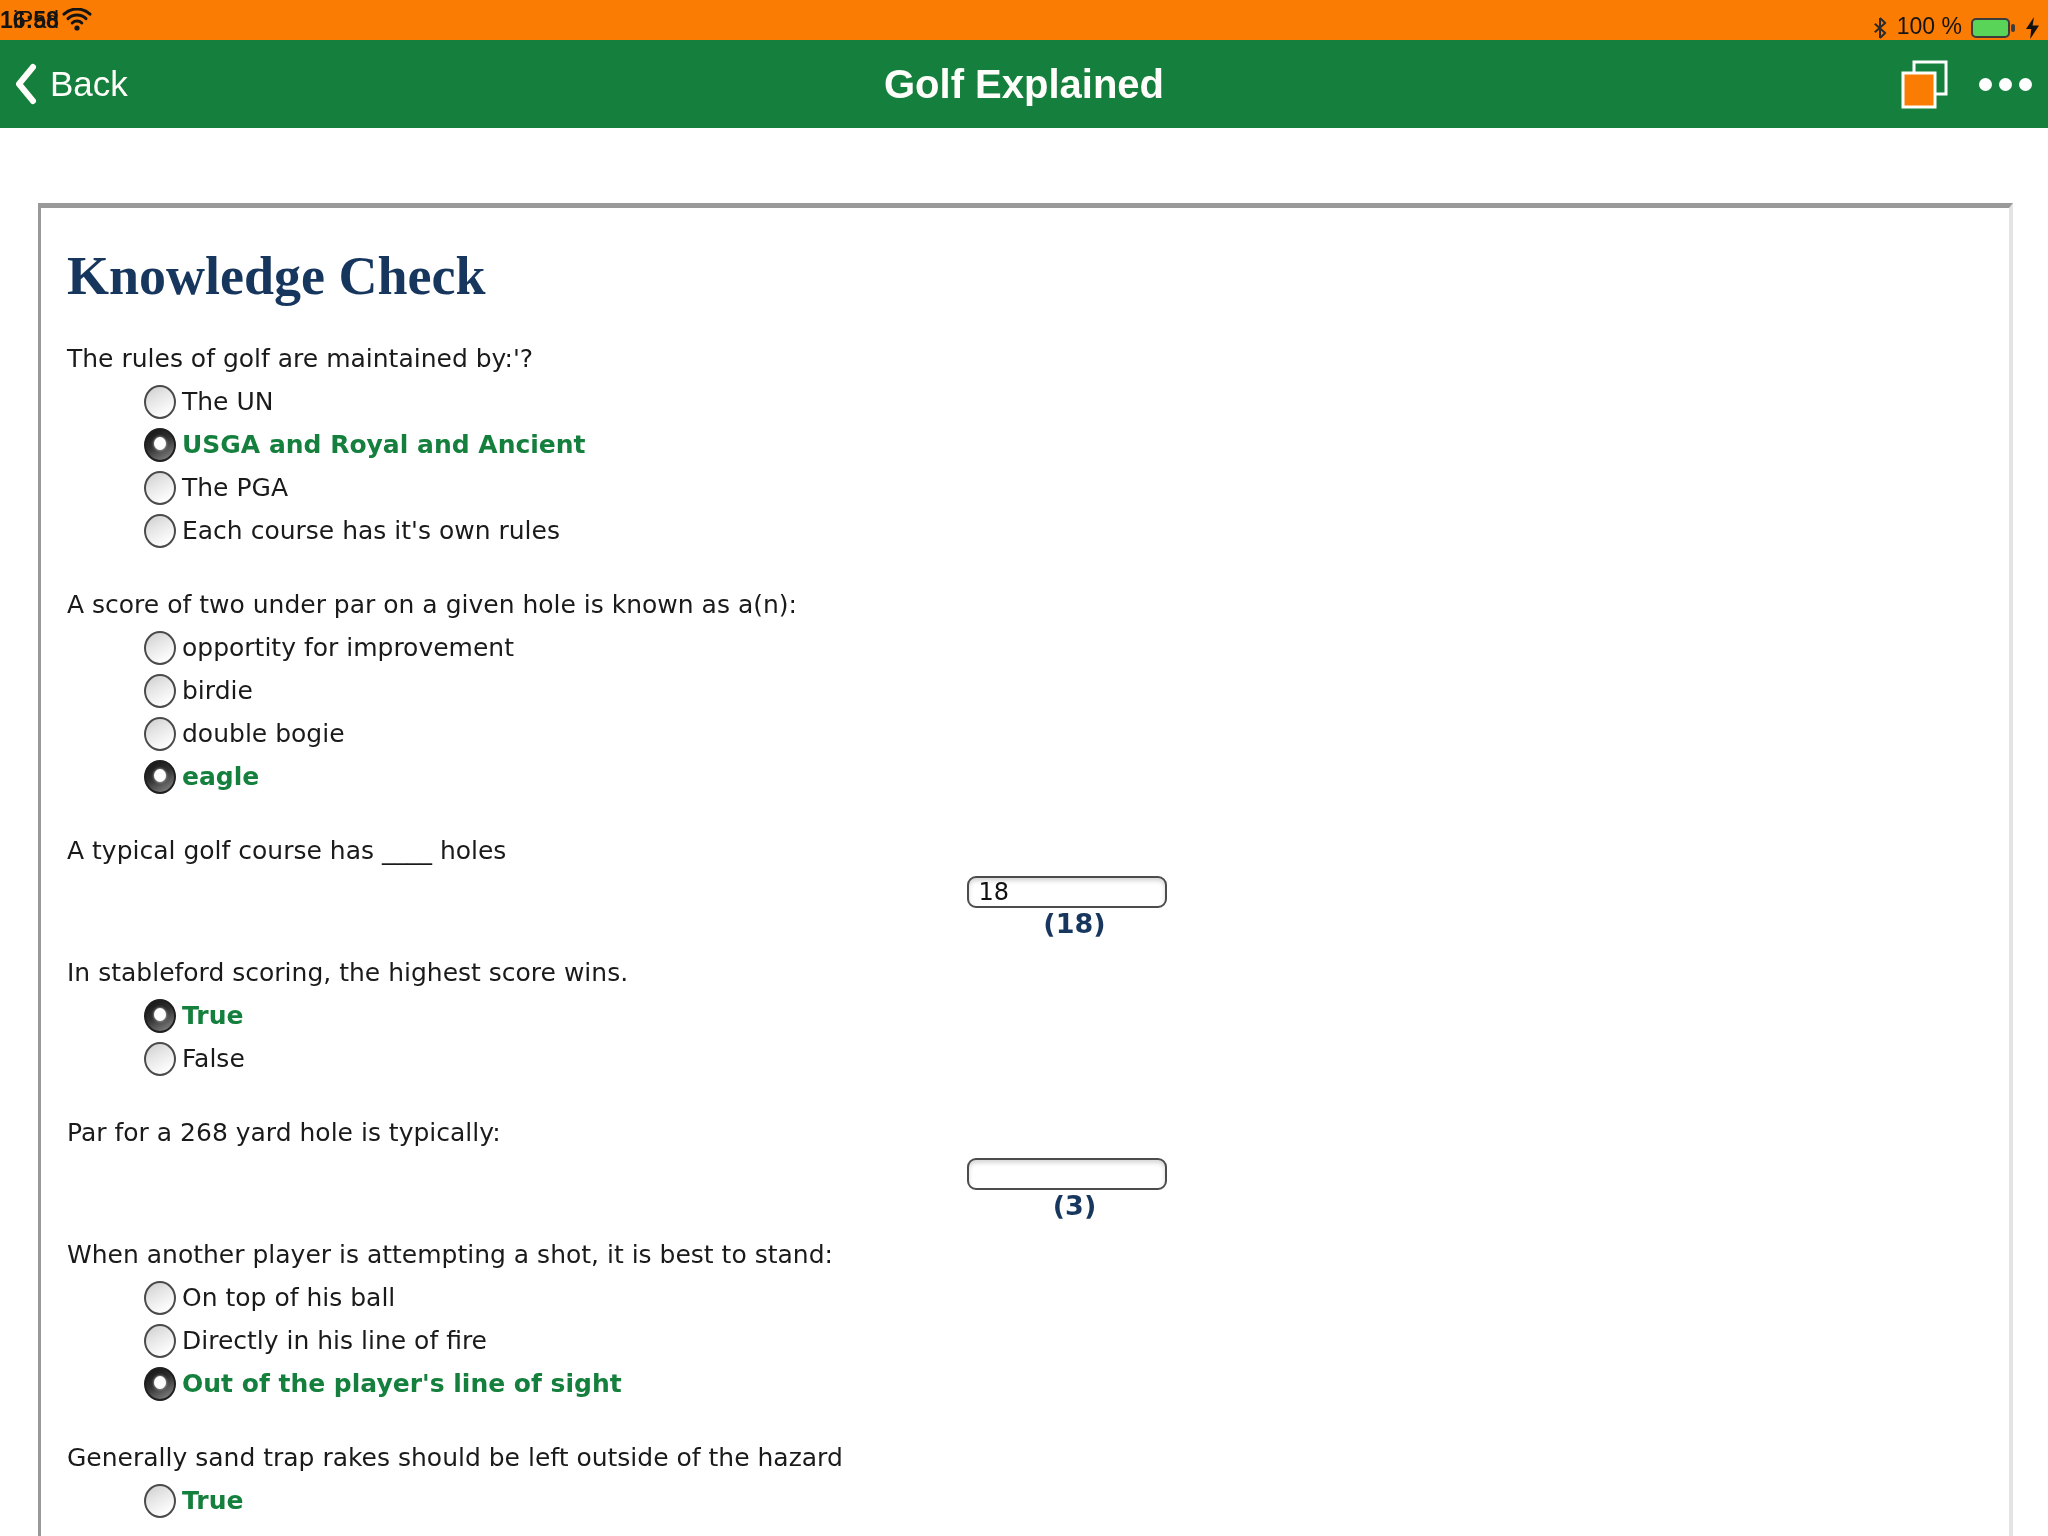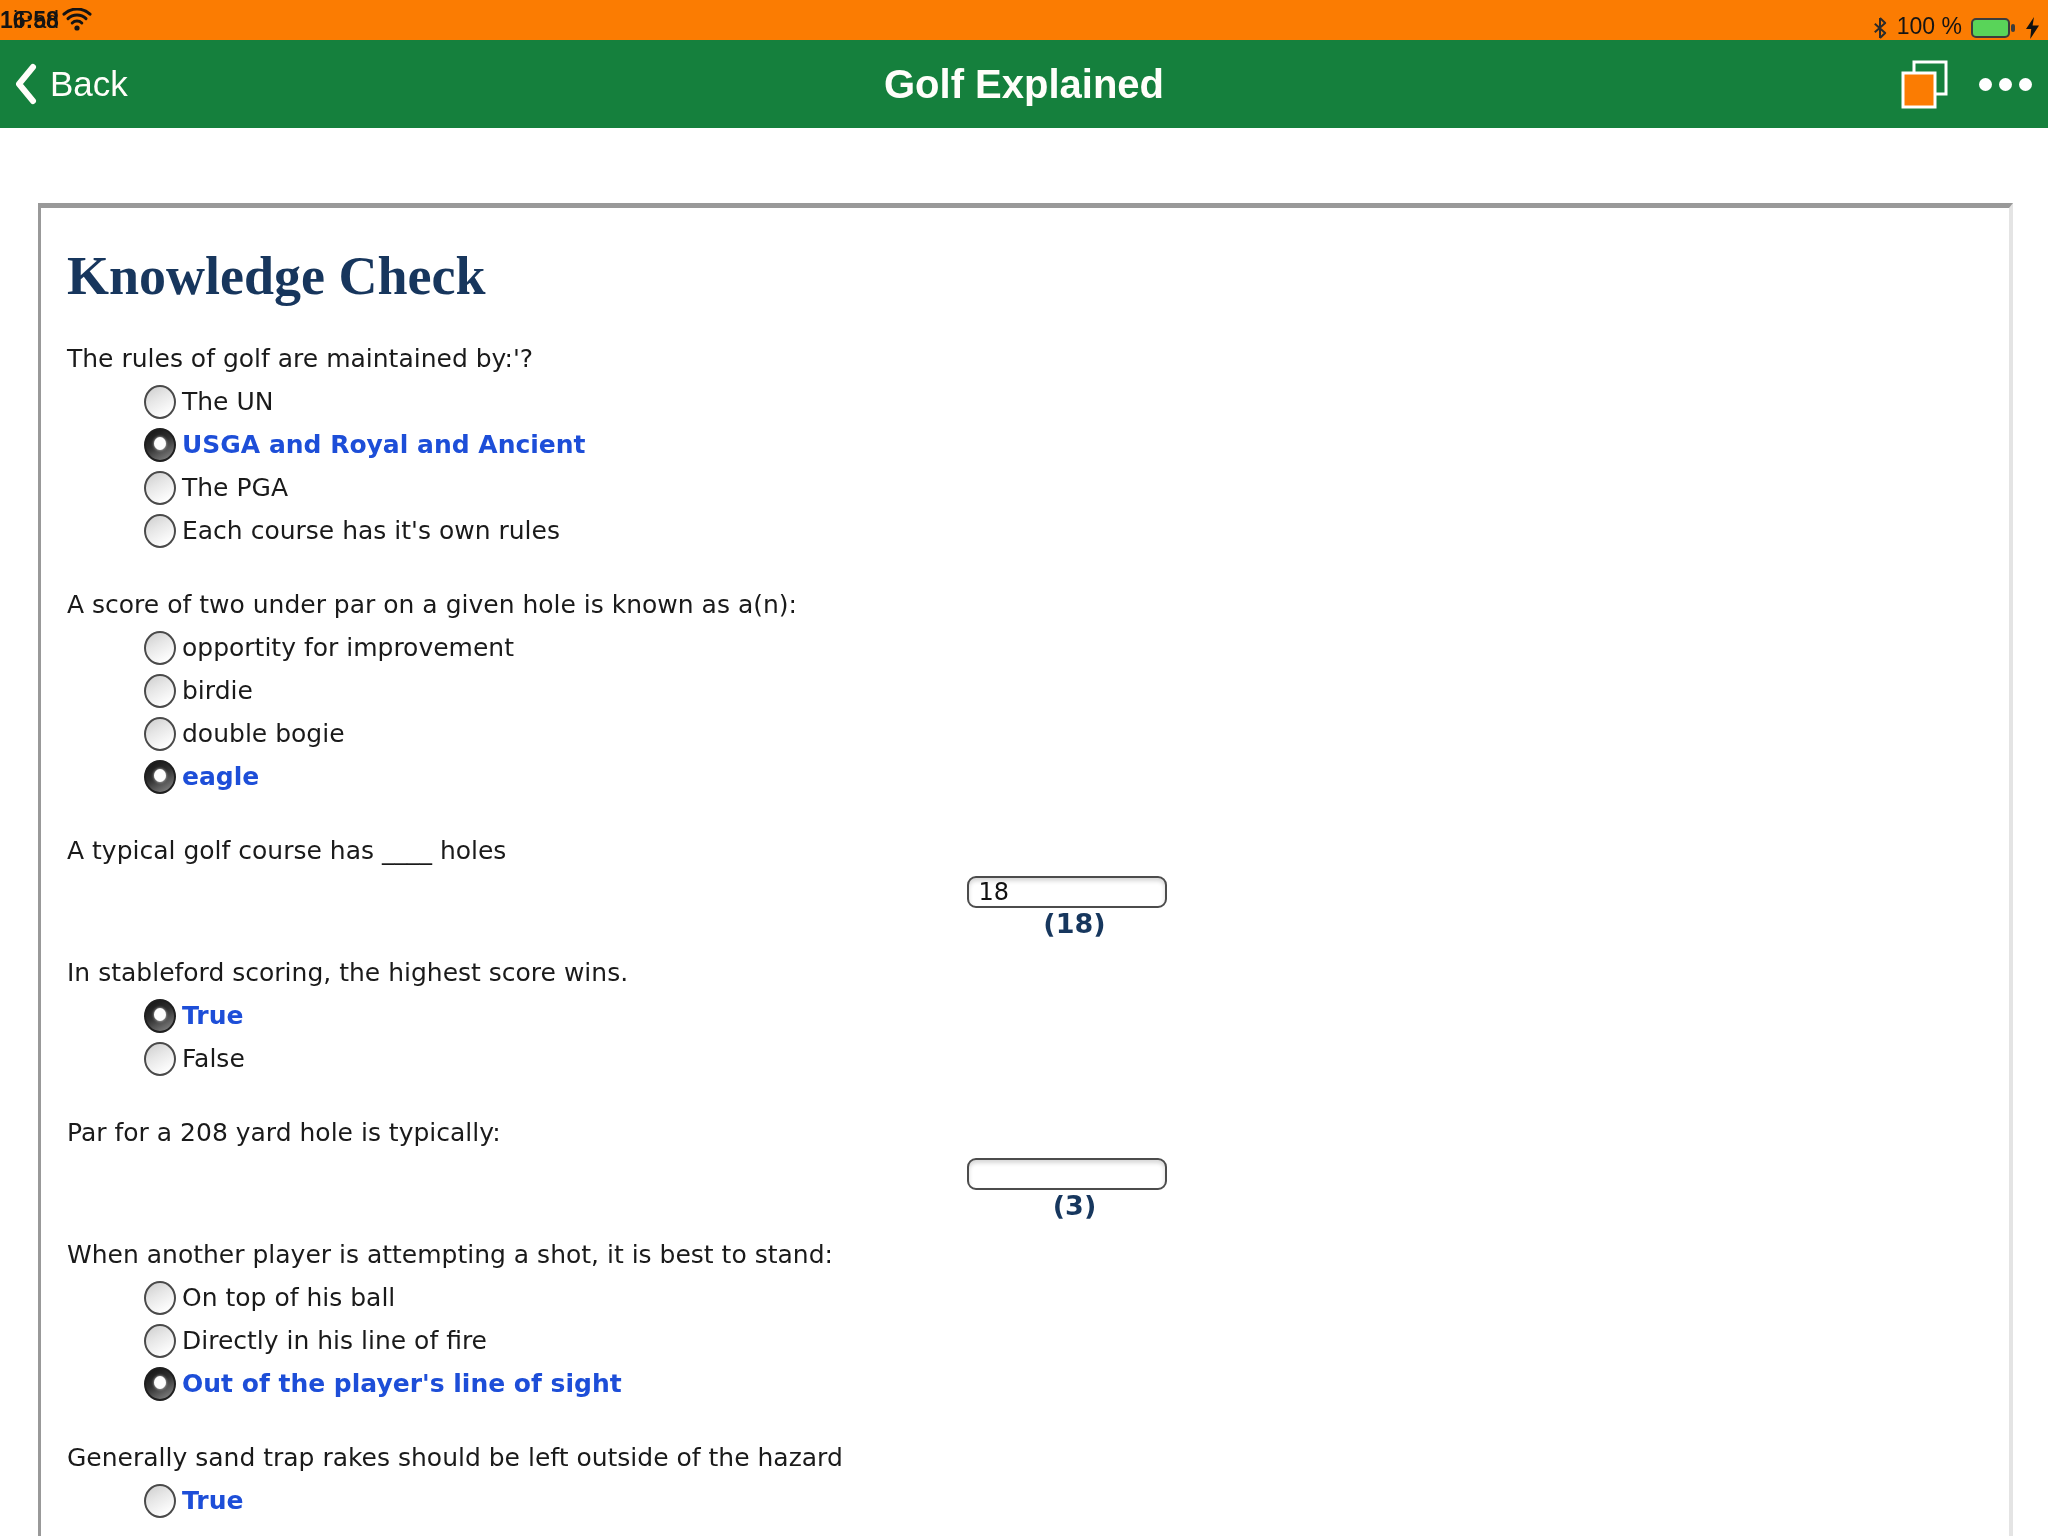--- a/index.html
+++ b/index.html
@@ -31,21 +31,21 @@
   .q-text{font-size:25px;line-height:34px;color:#1a1a1a;margin:16px 0 4px 0;}
   .opt-row{display:flex;align-items:center;height:43px;padding-left:77px;cursor:pointer;}
   .radio{flex:0 0 auto;width:28px;height:30px;border-radius:50%;border:2px solid #4a4a4a;
          background:linear-gradient(150deg,#cdcdcd 0%,#e7e7e7 40%,#fefefe 85%);
          box-sizing:content-box;position:relative;}
   .radio.sel{border-color:#1f1f1f;
          background:linear-gradient(150deg,#121212 0%,#303030 45%,#8d8d8d 100%);}
   .radio.sel::after{content:'';position:absolute;left:8px;top:7px;width:12px;height:13px;
          border-radius:50%;background:#fdfdfd;box-shadow:0 0 3px rgba(255,255,255,.8);}
   .opt-label{margin-left:6px;font-size:25px;color:#1a1a1a;}
-  .opt-label.hl{color:#1d4ed8;font-weight:bold;text-align:center;}
+  .opt-label.hl{color:#15803d;font-weight:bold;text-align:center;}
   .answer-row{display:flex;align-items:center;margin:8px 0 0 57px;height:44px;flex-direction:column;}
   .text-answer{width:200px;height:38px;border:2px solid #4c4c4c;border-radius:9px;
          background:#fff;box-shadow:inset 0 3px 4px rgba(0,0,0,.16);
          font-family:"DejaVu Sans",sans-serif;font-size:24px;color:#111;
          padding:0 10px;box-sizing:border-box;outline:none;}
   .hint{margin-left:16px;font-size:27px;font-weight:bold;color:#17375E;}
   svg{display:block;}
 </style>
 </head>
 <body>
@@ -152,21 +152,21 @@
           <div class="opt-row">
             <span class="radio sel"></span>
             <span class="opt-label hl">True</span>
           </div>
           <div class="opt-row">
             <span class="radio"></span>
             <span class="opt-label">False</span>
           </div>
         </div>
         <div class="question">
-          <div class="q-text">Par for a 208 yard hole is typically:</div>
+          <div class="q-text">Par for a 268 yard hole is typically:</div>
           <div class="answer-row">
             <input class="text-answer" type="text" style="">
             <span class="hint">(3)</span>
           </div>
         </div>
         <div class="question">
           <div class="q-text">When another player is attempting a shot, it is best to stand:</div>
           <div class="opt-row">
             <span class="radio"></span>
             <span class="opt-label">On top of his ball</span>

